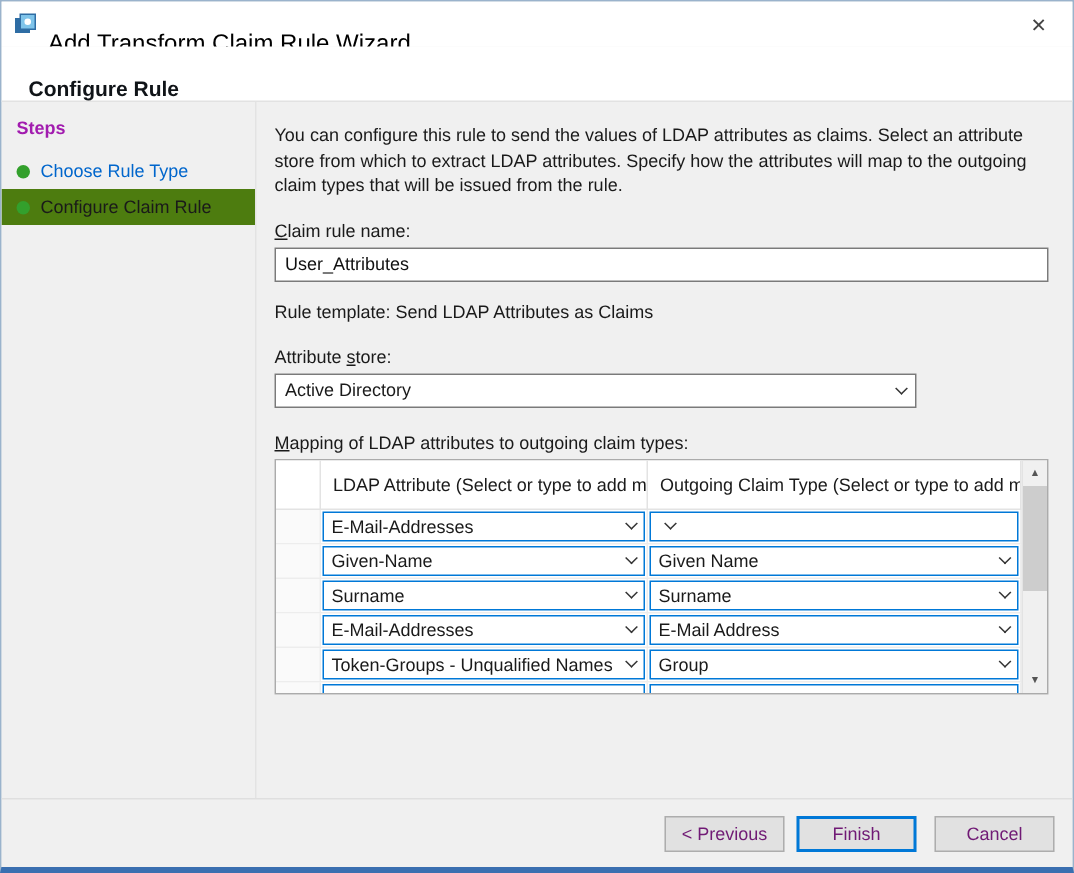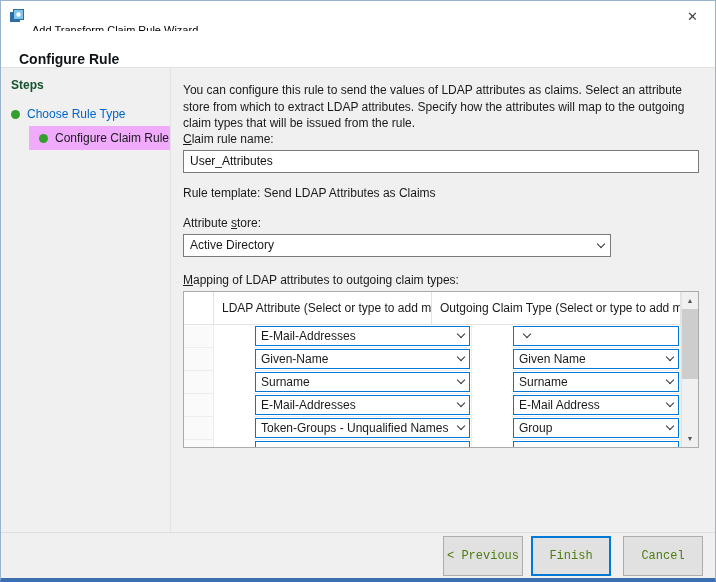--- a/index.html
+++ b/index.html
@@ -11,42 +11,42 @@
     background:#f0f0f0;
     border:1px solid #9ab3cc;
     border-bottom:4px solid var(--window-accent,#3a6fb0);
     display:flex; flex-direction:column;
     overflow:hidden;
   }
 
   
   .titlebar { height:30px; background:#ffffff; display:flex; align-items:center; padding-left:8px; flex:0 0 auto; }
   .app-icon { width:16px; height:16px; margin-right:7px; display:inline-flex; }
-  .titlebar-title { font-size:11px; color:#000;margin-top:28px; }
+  .titlebar-title { font-size:16px; color:#000;margin-top:28px; }
   .close-btn { margin-left:auto; width:45px; height:30px; display:flex; align-items:center; justify-content:center;
                font-size:13px; color:#444; cursor:default; }
 
   
   .page-header { height:37px; background:#ffffff; border-bottom:1px solid #e2e2e2;
                  display:flex; align-items:flex-end; padding-left:18px; flex:0 0 auto; }
   .page-title { font-weight:bold; font-size:14px; color:#101418; }
 
   
   .body { flex:1 1 auto; display:flex; background:#f0f0f0; min-height:0; }
 
   .sidebar { width:170px; flex:0 0 auto; border-right:1px solid #e3e3e3; padding-top:10px; }
-  .steps-title { font-weight:bold; padding:0 10px 10px 10px; color:#14532d; }
+  .steps-title { font-weight:bold; padding:0 10px 10px 10px; color:#a21caf; }
   .step-item { display:flex; align-items:center; gap:7px; padding:5px 6px 5px 10px; }
-  .step-item.active { background:#f0abfc;margin-left:28px; }
+  .step-item.active { background:#4d7c0f; }
   .step-dot { width:9px; height:9px; border-radius:50%; background:var(--step-green,#33a02c); flex:0 0 auto; }
   .step-label { white-space:nowrap; }
   .step-item.link .step-label { color:var(--link,#0066cc); }
 
   .content { flex:1 1 auto; padding:14px 16px 0 12px; min-width:0; }
-  .description { line-height:1.38; margin-bottom:0; color:#1a1a1a; }
+  .description { line-height:1.38; margin-bottom:15px; color:#1a1a1a; }
 
   .field-label { margin-bottom:4px; }
   .accel { text-decoration:underline; }
 
   .text-input { width:100%; height:23px; border:1px solid #7a7a7a; background:#fff; padding:2px 6px;
                 font-family:"Liberation Sans",sans-serif; font-size:12px; color:#111; margin-bottom:13px; }
 
   .rule-template { margin-bottom:16px; }
 
   .combo { height:23px; background:#fff; border:1px solid #7a7a7a; display:flex; align-items:center;
@@ -56,41 +56,41 @@
   .chev { display:inline-block; width:6px; height:6px; border-right:1.4px solid #333; border-bottom:1.4px solid #333;
           transform:rotate(45deg); margin-top:-3px; }
   .store-combo { width:428px; margin-bottom:16px;gap:48px; }
 
   
   .map-table { border:1px solid #ababab; background:#fff; position:relative; padding-right:17px; }
   .thead, .trow { display:grid; grid-template-columns:30px 218px 1fr; }
   .thead .hcell { height:33px; display:flex; align-items:center; padding:0 8px;
                   border-right:1px solid #e3e3e3; border-bottom:1px solid #e3e3e3; background:#fff;
                   white-space:nowrap; overflow:hidden; }
-  .trow { height:23px;gap:40px; }
+  .trow { height:23px; }
   .trow .cell { border-right:1px solid #ededed; border-bottom:1px solid #ededed; padding:1px; }
   .trow .cell.sel { background:#fafafa; }
   .cell-combo { height:100%; border:1px solid var(--accent,#0078d7); padding-left:5px; }
   .cell-combo .combo-arrow { width:16px; }
   .trow.partial { height:7px; overflow:hidden; }
   .trow.partial .cell { border-bottom:none; }
   .trow.partial .cell-combo { height:20px; }
 
   .vscroll { position:absolute; top:0; right:0; bottom:0; width:17px; background:#f0f0f0;
              border-left:1px solid #e3e3e3; display:flex; flex-direction:column; }
   .scroll-btn { height:17px; display:flex; align-items:center; justify-content:center;
                 font-size:7px; color:#555; flex:0 0 auto; }
   .scroll-btn.down { margin-top:auto; }
   .scroll-thumb { height:70px; background:#cdcdcd; flex:0 0 auto; }
 
   
   .footer { flex:0 0 auto; height:46px; background:#f0f0f0; border-top:1px solid #dfdfdf;
             display:flex; align-items:center; justify-content:flex-end; gap:8px; padding-right:12px; }
-  .btn { min-width:80px; height:40px; background:#e1e1e1; border:1px solid #adadad;
-         font-family:Liberation Mono, monospace; font-size:12px; color:#4d7c0f; }
+  .btn { min-width:80px; height:24px; background:#e1e1e1; border:1px solid #adadad;
+         font-family:Liberation Sans, sans-serif; font-size:12px; color:#701a75; }
   .btn.default { border:2px solid var(--accent,#0078d7); }
   .btn.cancel { margin-left:4px; }
 </style>
 </head>
 <body>
 
 <div class="window">
 
   <div class="titlebar">
     <span class="app-icon">

